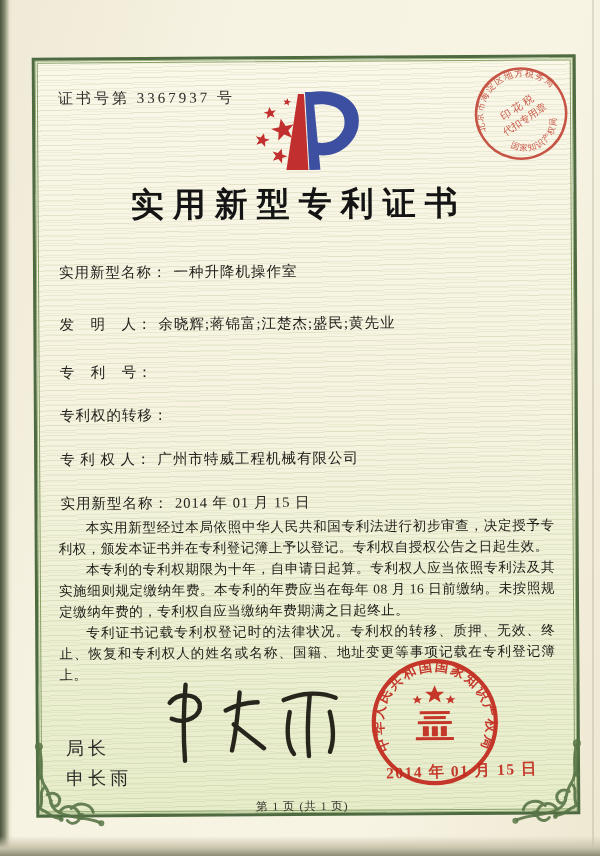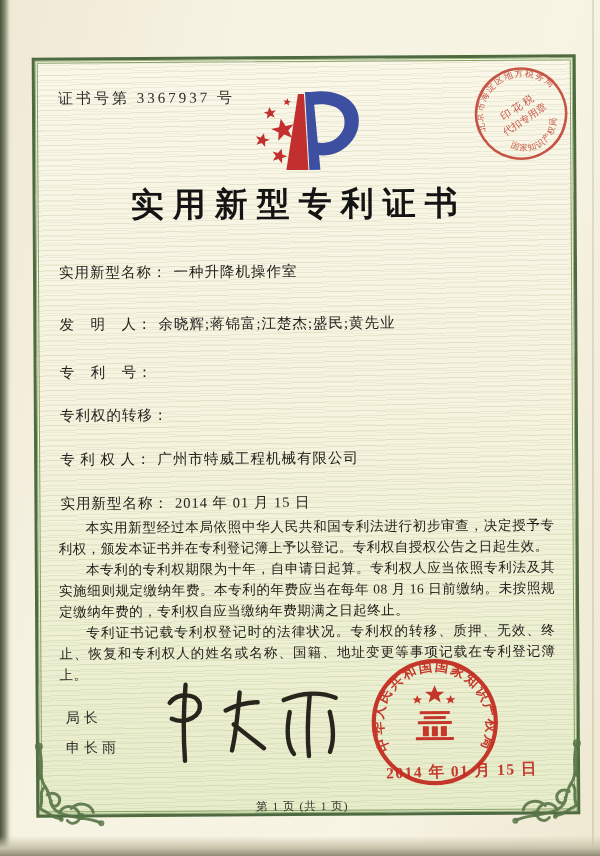--- a/index.html
+++ b/index.html
@@ -40,21 +40,21 @@
   .fields { position:absolute; left:60px; right:46px; top:258px; font-size:14.5px; color:#24221e; }
   .field-row { display:flex; align-items:baseline; }
   .f0{margin-top:4px;} .f1{margin-top:33px;} .f2{margin-top:29px;} .f3{margin-top:24px;} .f4{margin-top:25px;} .f5{margin-top:25px;}
   .field-label { white-space:pre; letter-spacing:1px; }
   .field-value { margin-left:6px; letter-spacing:1px; }
 
   .body-text { position:absolute; left:58px; right:46px; top:516px; font-size:13.5px; line-height:21px;
     color:#1f1d18; text-align:justify; }
   .body-text p { text-indent:2em; letter-spacing:.5px; }
 
-  .signoff { position:absolute; left:64px; top:702px; font-size:14px; color:#2b2925; letter-spacing:4px; line-height:30px; }
+  .signoff { position:absolute; left:64px; top:732px; font-size:18px; color:#2b2925; letter-spacing:4px; line-height:30px; }
   .signature { position:absolute; left:150px; top:676px; }
 
   .seal-main { position:absolute; left:358px; top:650px; opacity:.93; }
   .seal-date { position:absolute; left:384px; top:762px; font-size:15.5px; color:#c22a1e;
     letter-spacing:1.5px; transform:rotate(-1.5deg); font-weight:600; opacity:.92; }
 
   .stamp-tax { position:absolute; left:468px; top:60px; transform:rotate(-33deg); opacity:.85; }
 
   .footer { position:absolute; left:0; right:0; top:799px; text-align:center; font-size:11.5px; color:#33312b; letter-spacing:1px; }
 

